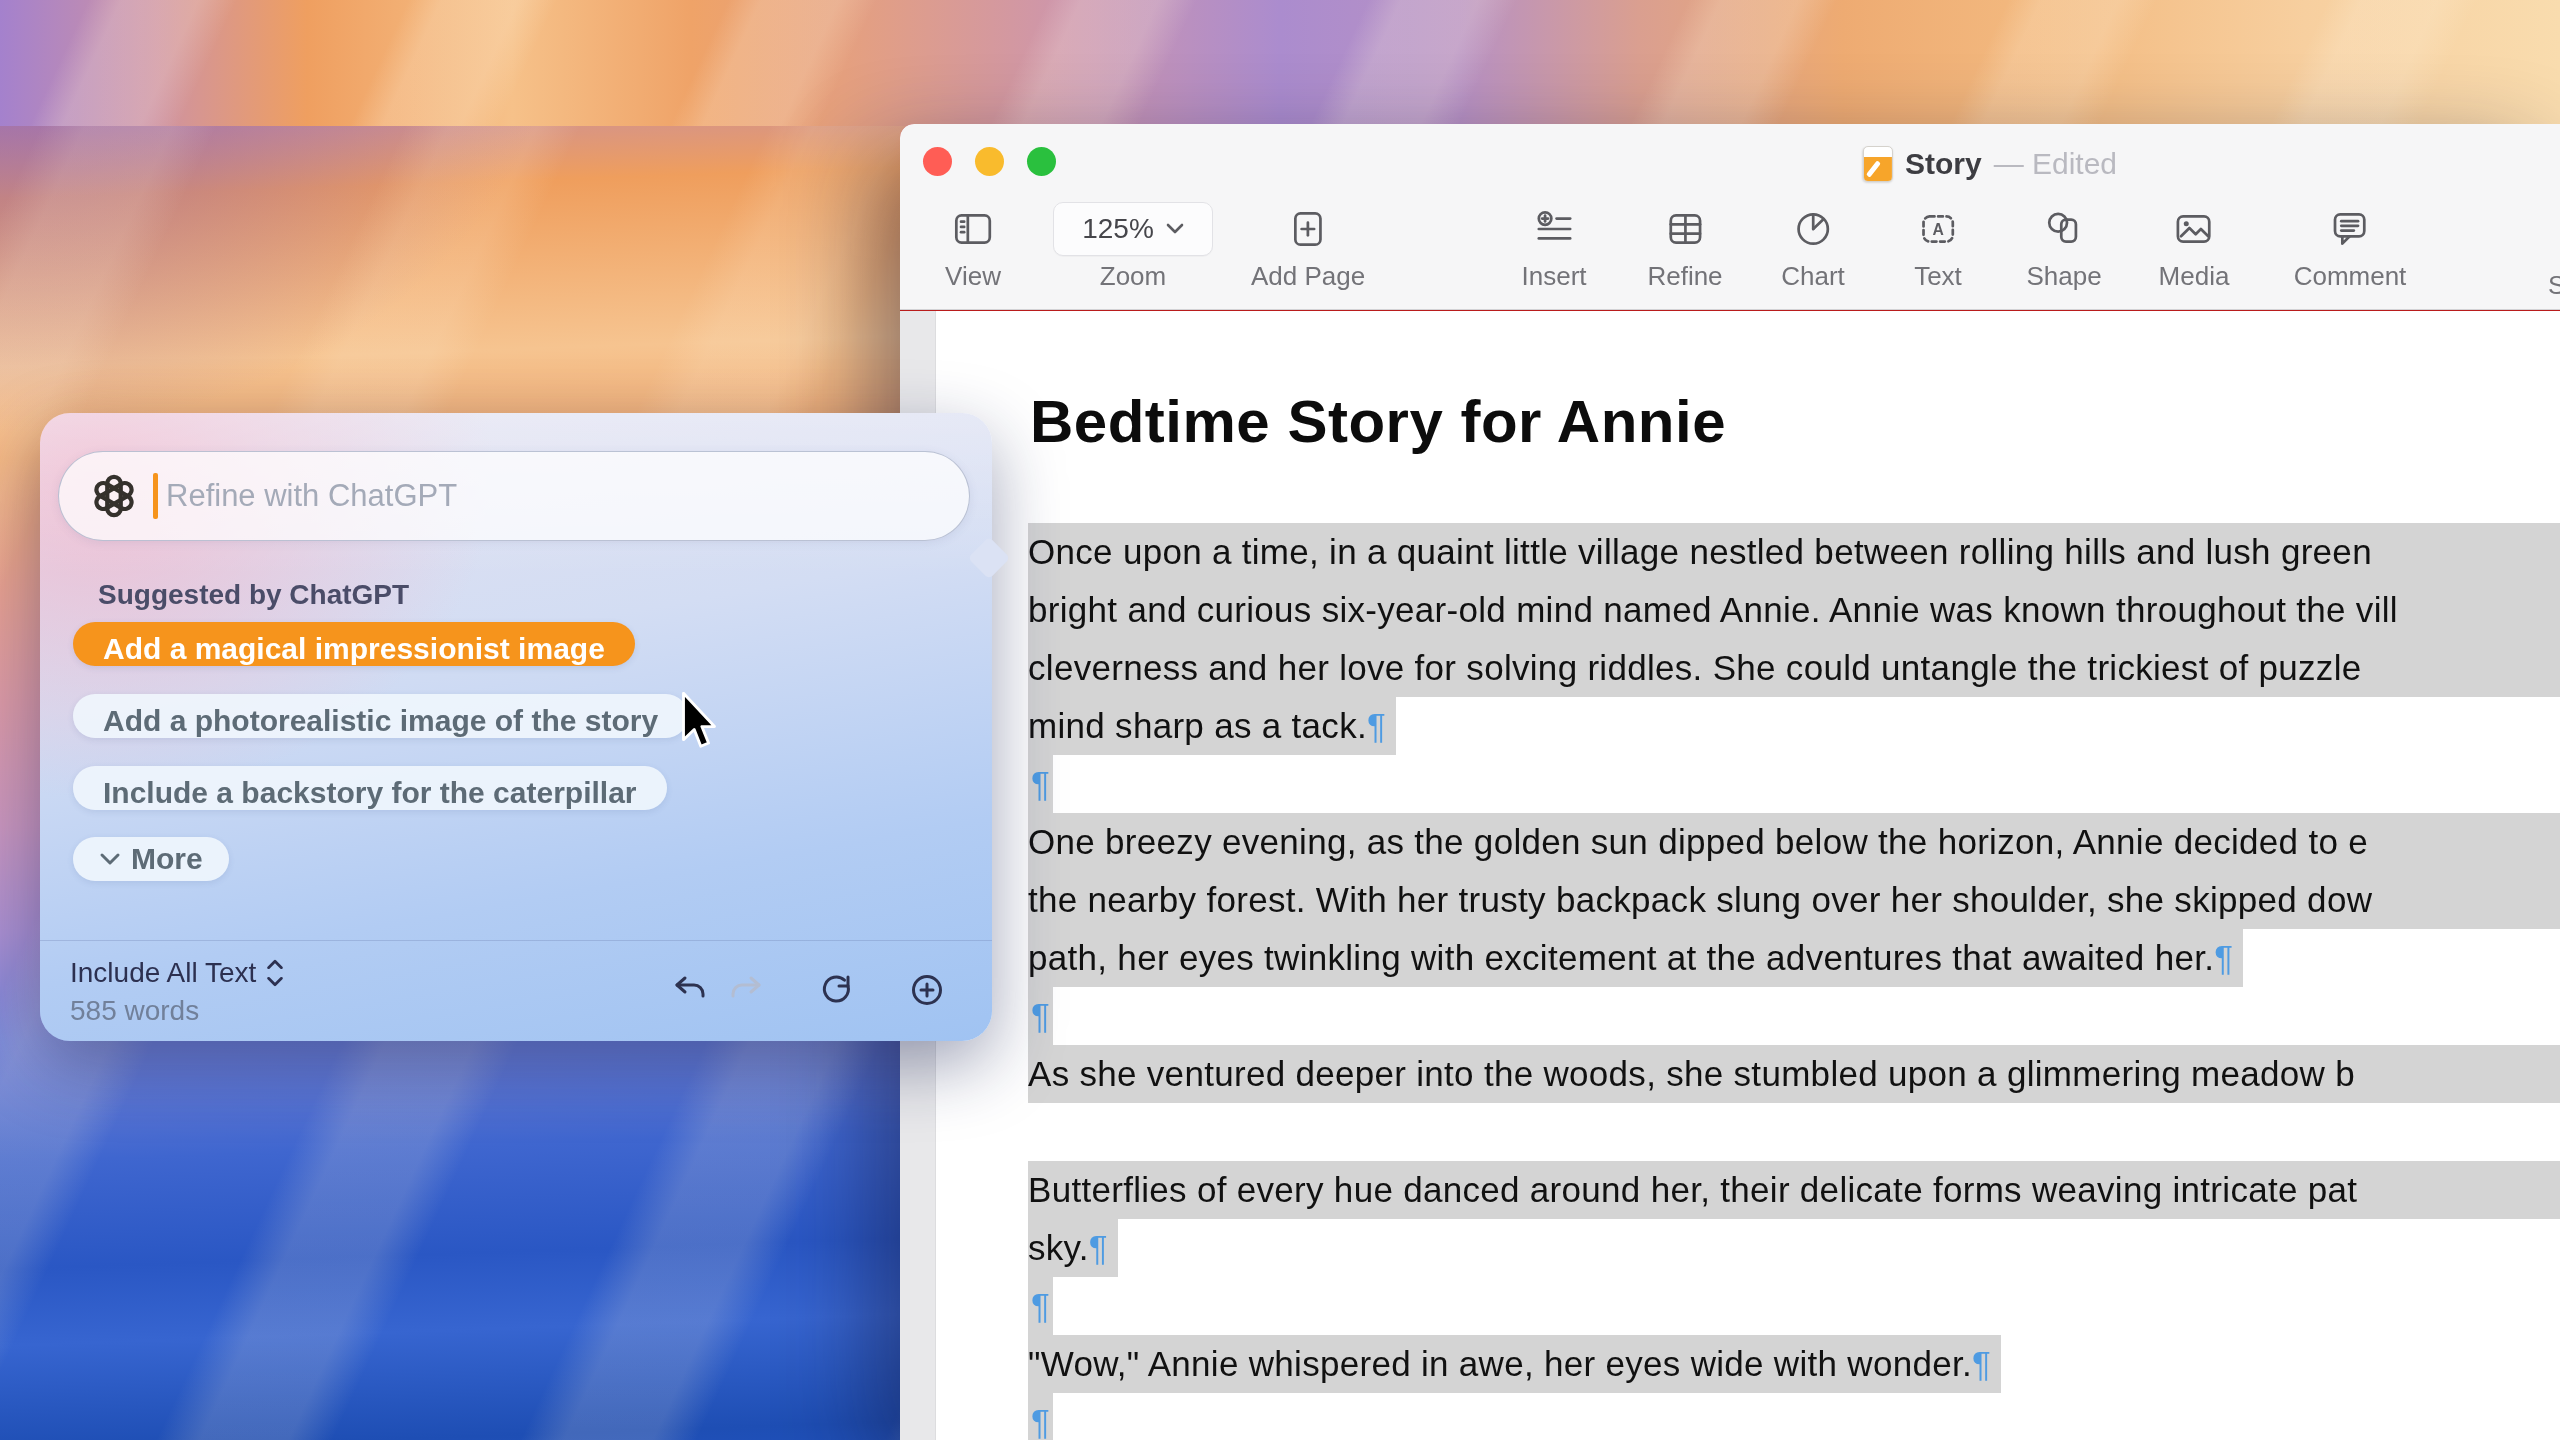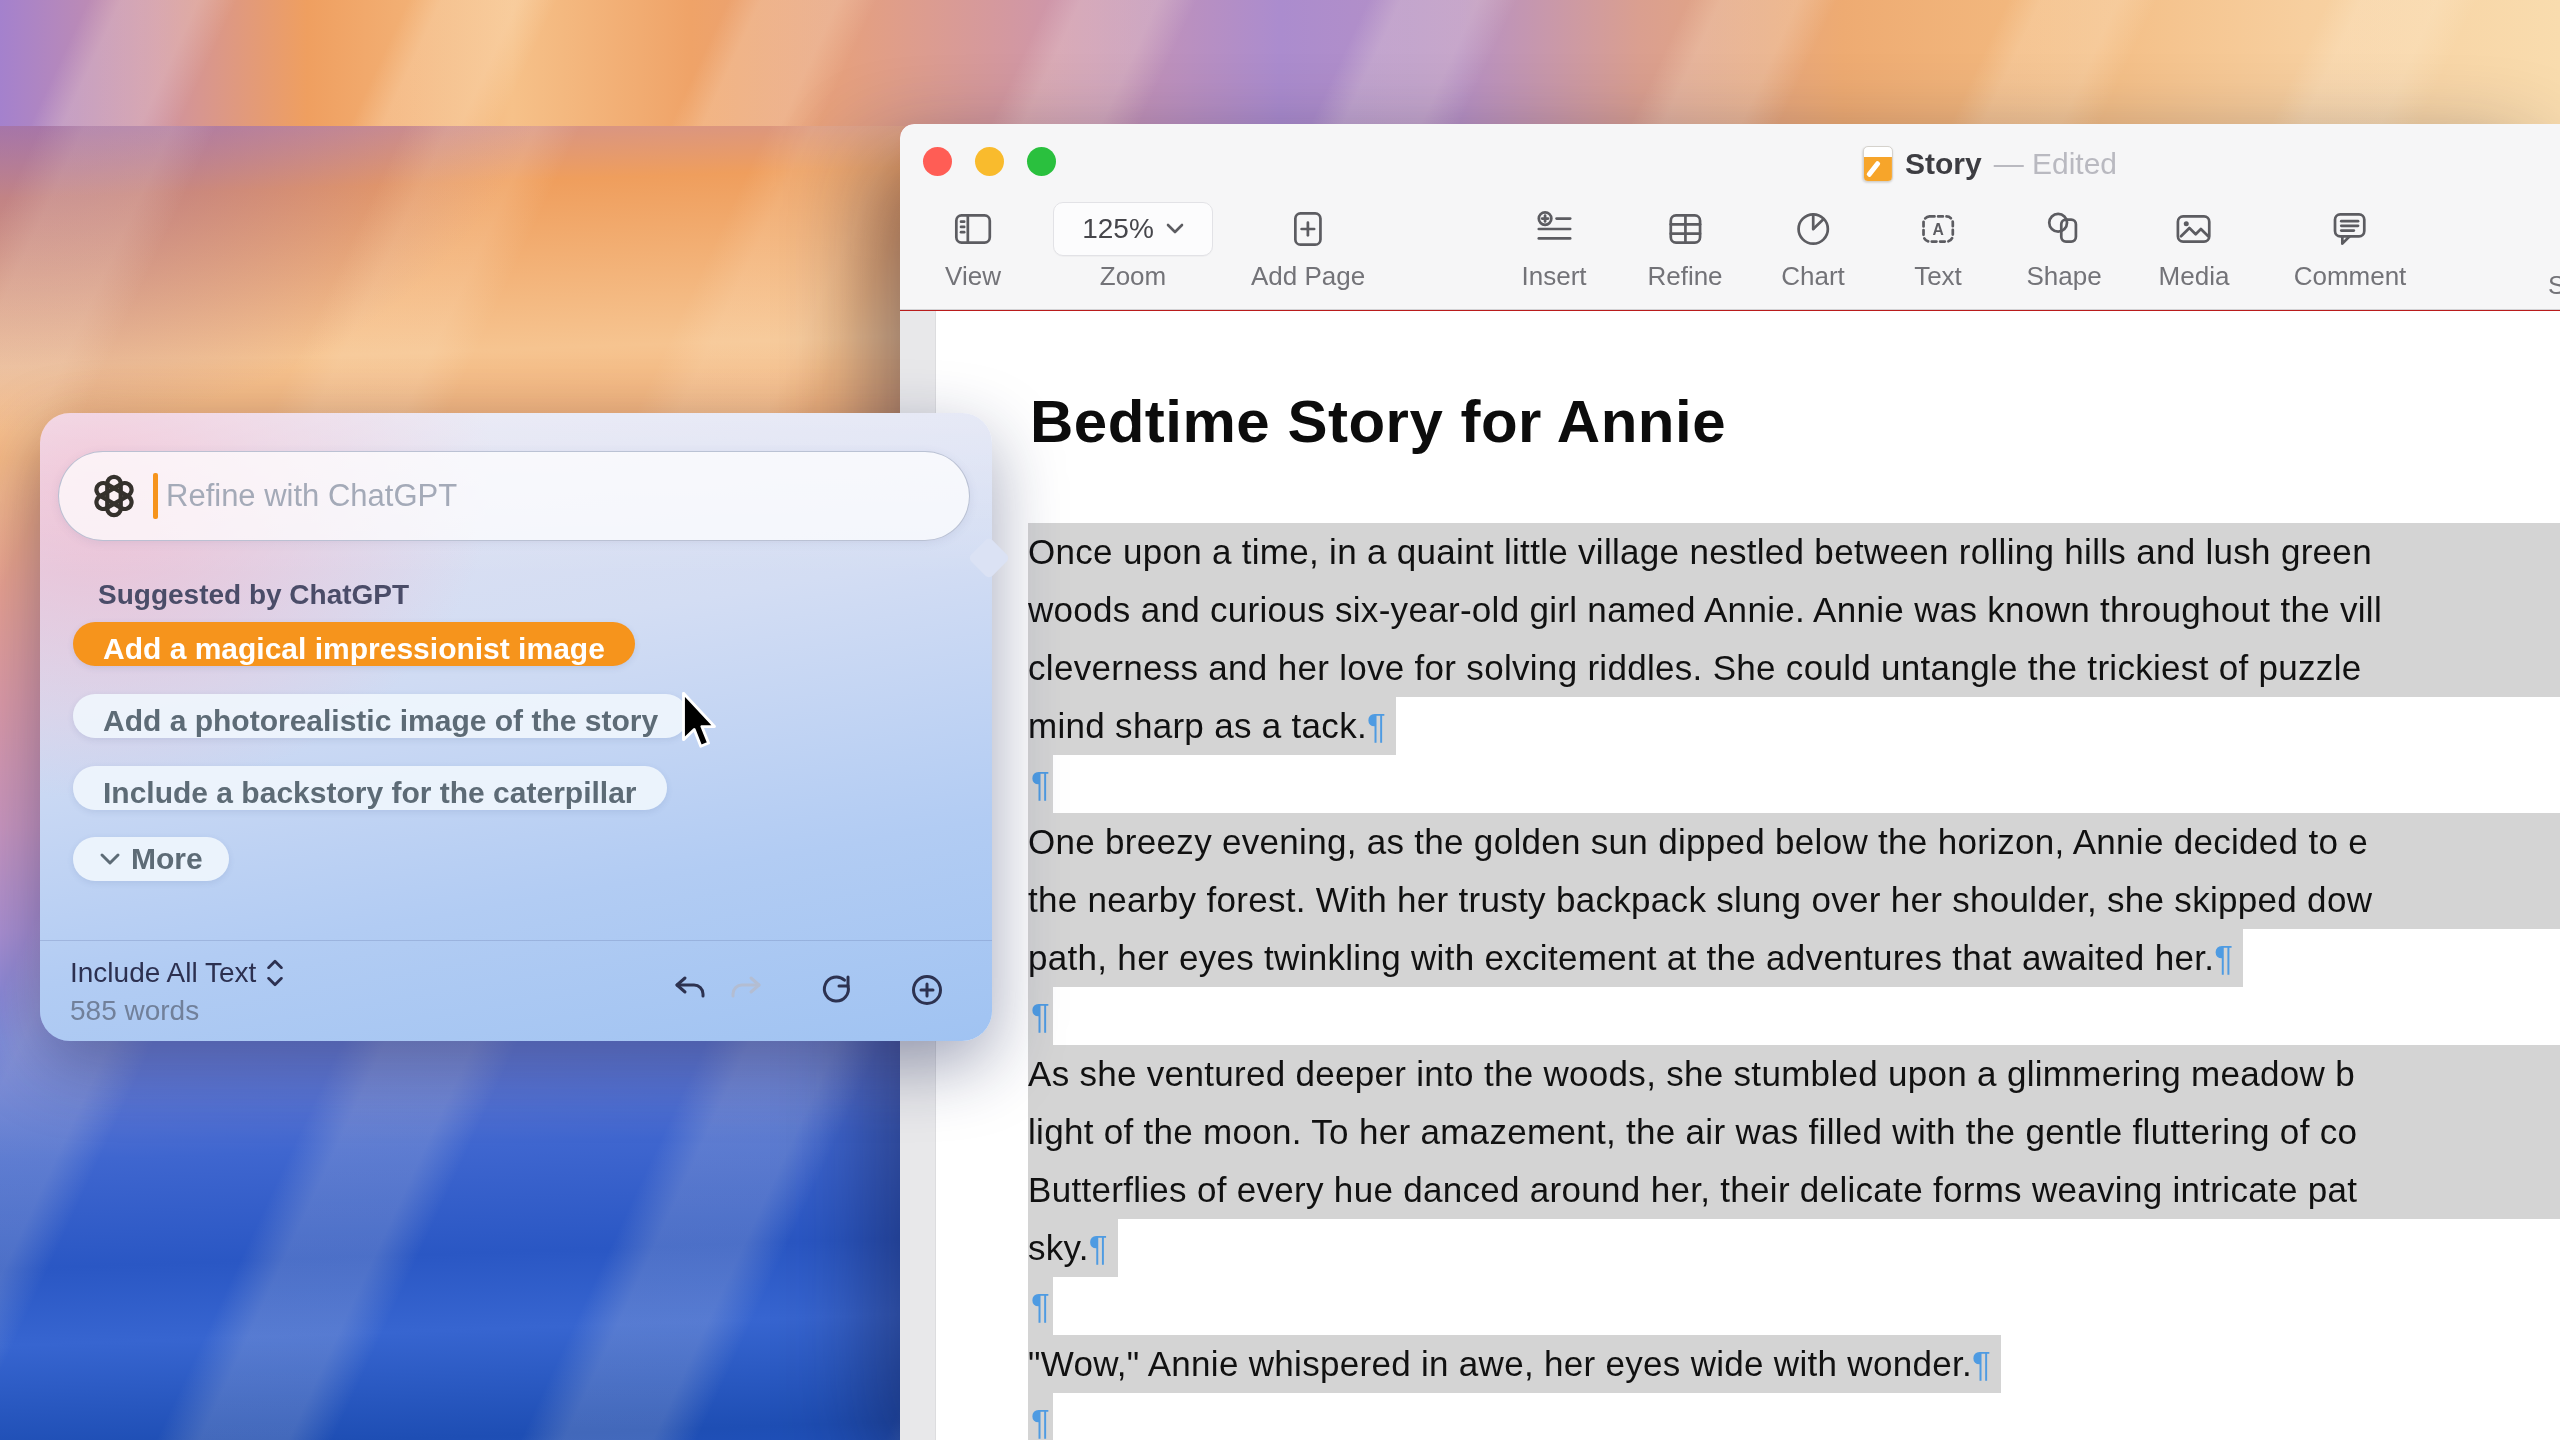--- a/index.html
+++ b/index.html
@@ -242,30 +242,29 @@
 
     <div class="clipped-label">S</div>
   </div>
 
   <div class="content">
     <div class="page"></div>
 
     <div class="doc-heading">Bedtime Story for Annie</div>
 
     <div class="line sel-full" style="top:212px;"><span class="hl"><span>Once upon a time, in a quaint little village nestled between rolling hills and lush green</span></span></div>
-    <div class="line sel-full" style="top:270px;"><span class="hl"><span>woods and curious six-year-old girl named Annie. Annie was known throughout the vill</span></span></div>
+    <div class="line sel-full" style="top:270px;"><span class="hl"><span>bright and curious six-year-old mind named Annie. Annie was known throughout the vill</span></span></div>
     <div class="line sel-full" style="top:328px;"><span class="hl"><span>cleverness and her love for solving riddles. She could untangle the trickiest of puzzle</span></span></div>
     <div class="line sel-text" style="top:386px;"><span class="hl"><span>mind sharp as a tack.</span><span class="pilcrow">¶</span></span></div>
     <div class="line sel-mark" style="top:444px;"><span class="hl"><span class="pilcrow">¶</span></span></div>
     <div class="line sel-full" style="top:502px;"><span class="hl"><span>One breezy evening, as the golden sun dipped below the horizon, Annie decided to e</span></span></div>
     <div class="line sel-full" style="top:560px;"><span class="hl"><span>the nearby forest. With her trusty backpack slung over her shoulder, she skipped dow</span></span></div>
     <div class="line sel-text" style="top:618px;"><span class="hl"><span>path, her eyes twinkling with excitement at the adventures that awaited her.</span><span class="pilcrow">¶</span></span></div>
     <div class="line sel-mark" style="top:676px;"><span class="hl"><span class="pilcrow">¶</span></span></div>
     <div class="line sel-full" style="top:734px;"><span class="hl"><span>As she ventured deeper into the woods, she stumbled upon a glimmering meadow b</span></span></div>
-    <div class="line sel-full" style="top:792px;"><span class="hl"><span>light of the moon. To her amazement, the air was filled with the gentle fluttering of co</span></span></div>
     <div class="line sel-full" style="top:850px;"><span class="hl"><span>Butterflies of every hue danced around her, their delicate forms weaving intricate pat</span></span></div>
     <div class="line sel-text" style="top:908px;"><span class="hl"><span>sky.</span><span class="pilcrow">¶</span></span></div>
     <div class="line sel-mark" style="top:966px;"><span class="hl"><span class="pilcrow">¶</span></span></div>
     <div class="line sel-text" style="top:1024px;"><span class="hl"><span>"Wow," Annie whispered in awe, her eyes wide with wonder.</span><span class="pilcrow">¶</span></span></div>
     <div class="line sel-mark" style="top:1082px;"><span class="hl"><span class="pilcrow">¶</span></span></div>
   </div>
 </div>
 
 <div class="popup">
   <div class="popup-tail"></div>

